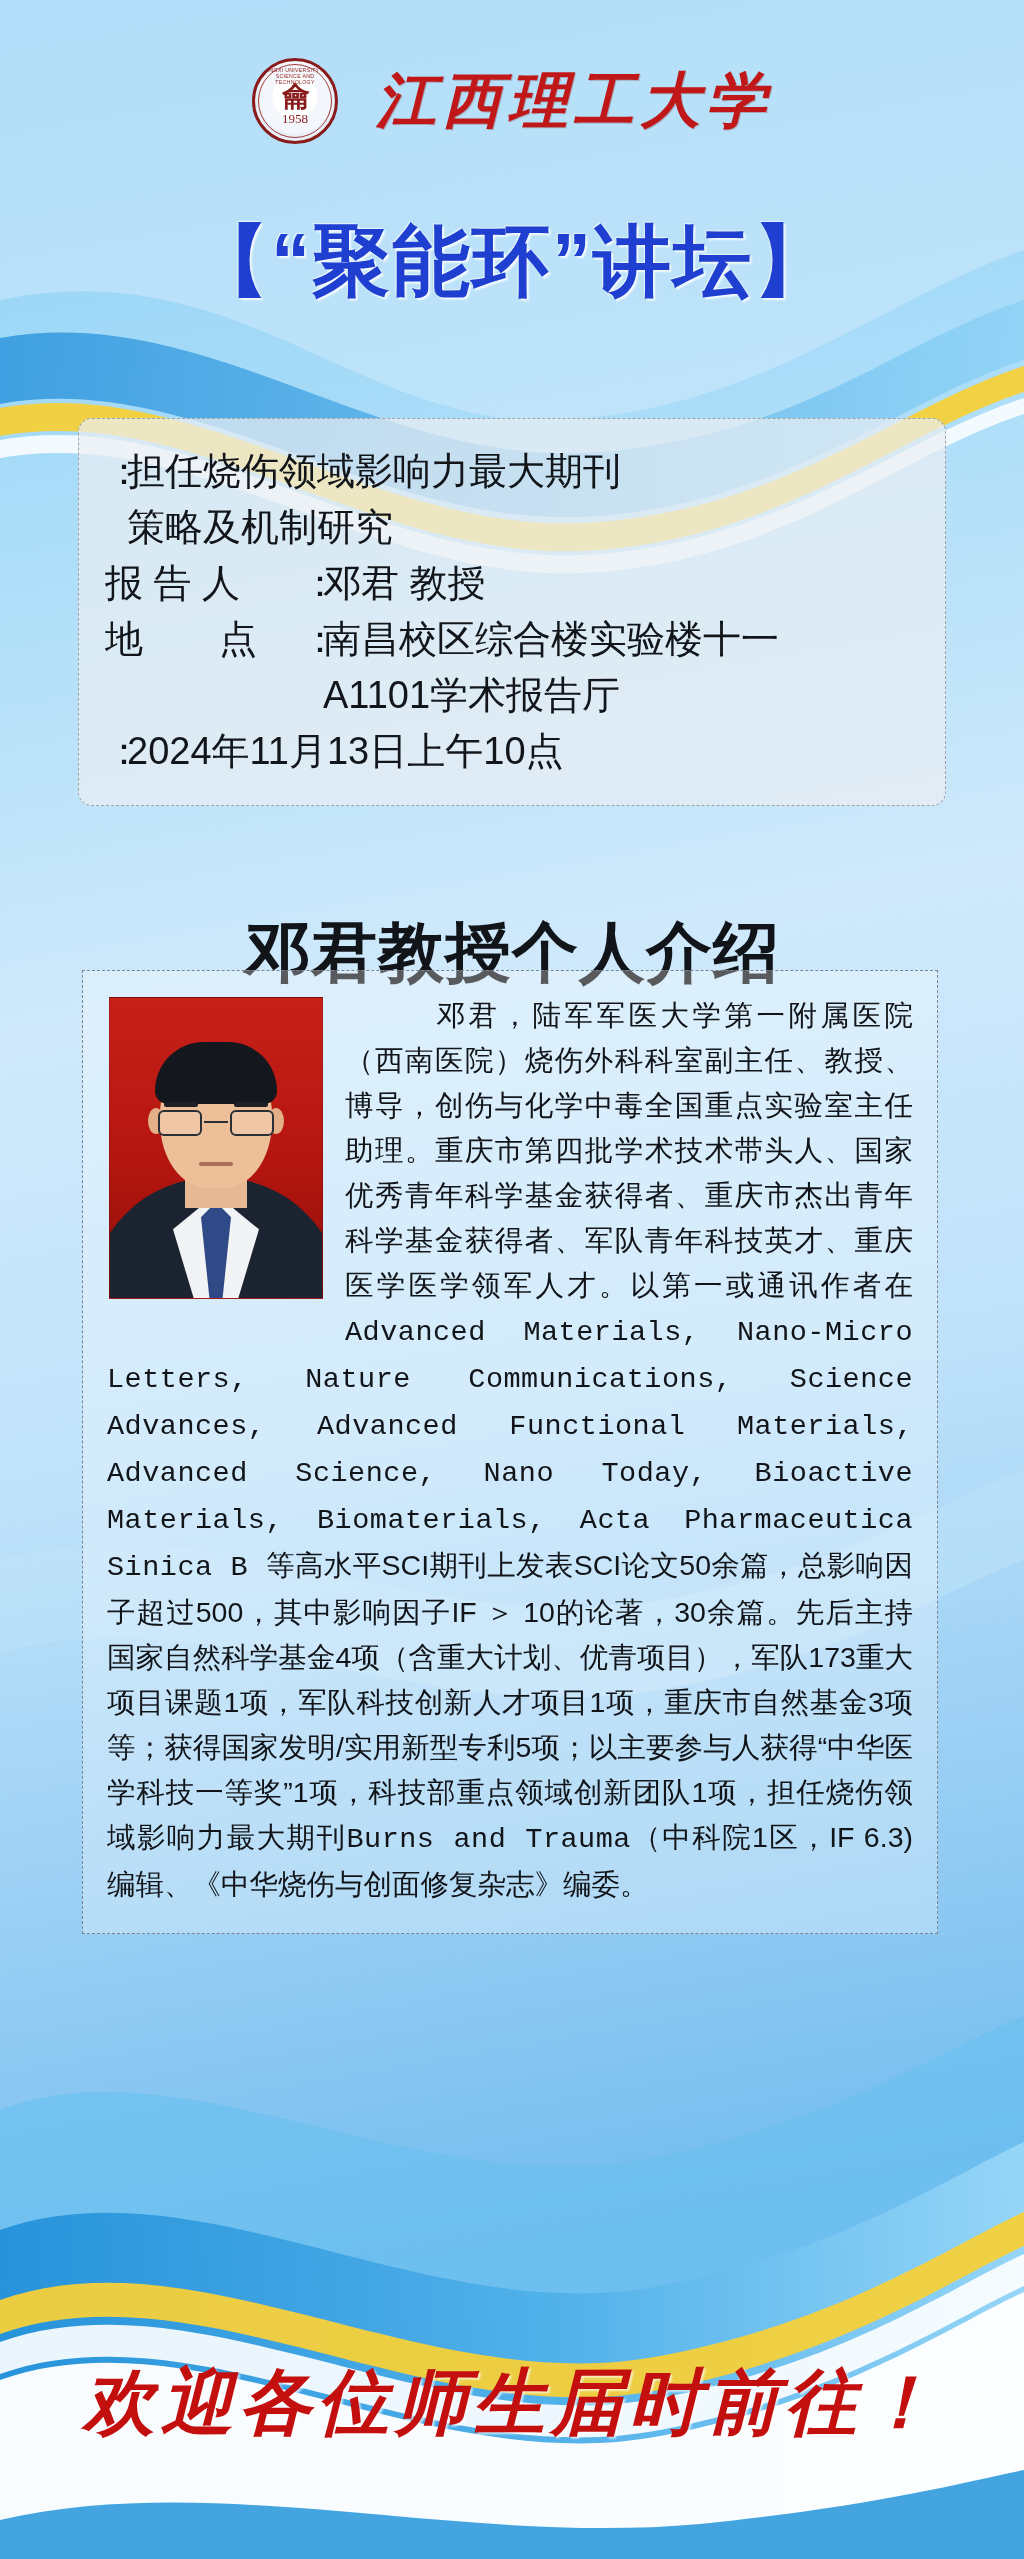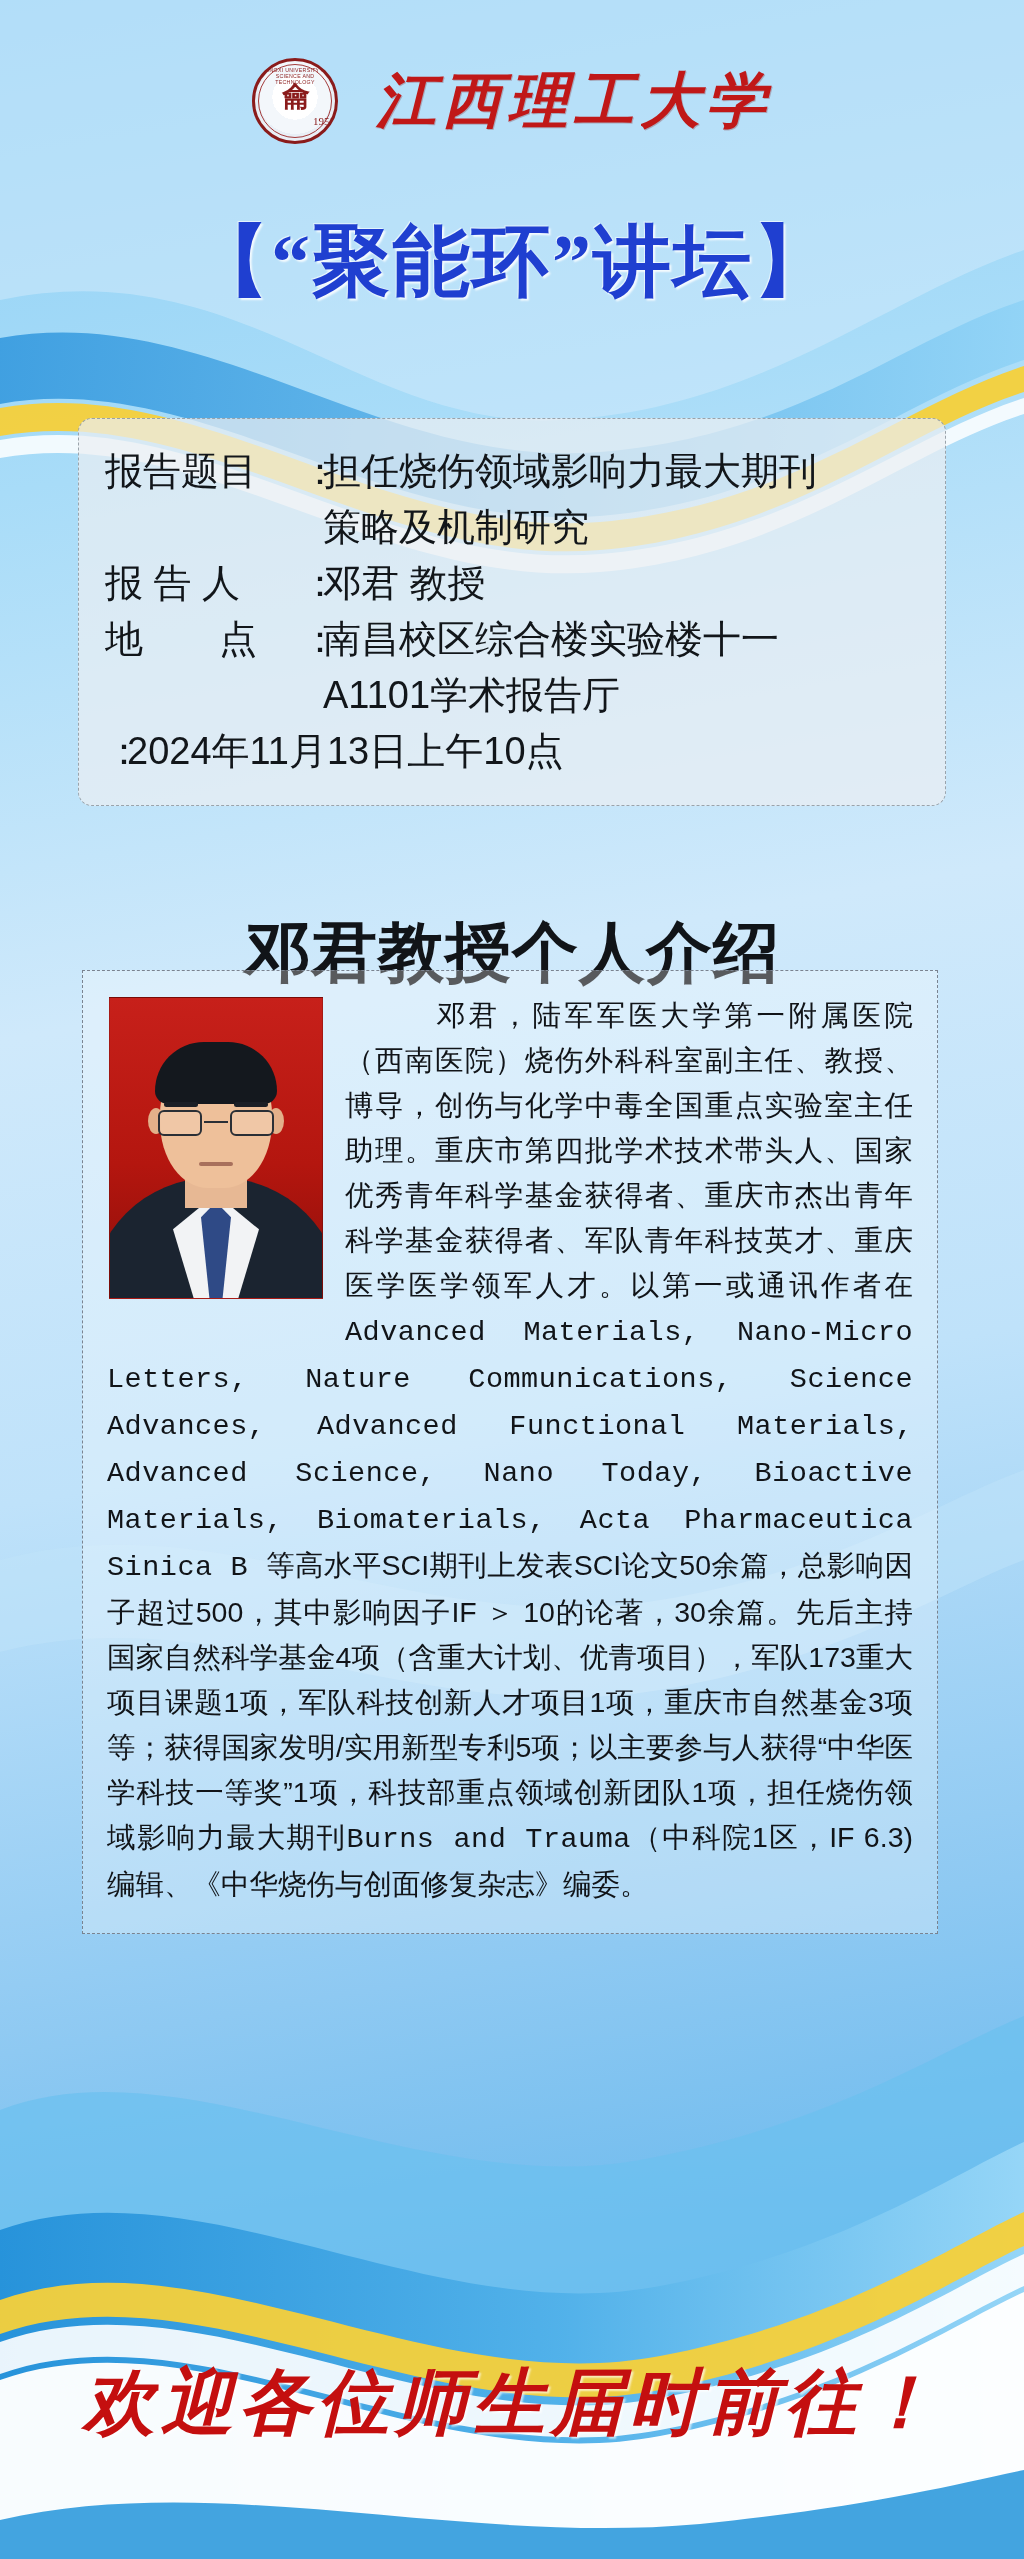--- a/index.html
+++ b/index.html
@@ -62,22 +62,22 @@
     line-height: 28px;
     color: #8a1b1b;
     font-family: "Liberation Serif", serif;
     font-weight: bold;
     letter-spacing: -2px;
   }
   .crest .crest-year {
     position: absolute;
     left: 0; right: 0;
     bottom: 14px;
-    text-align: right;
-    font-size: 11px;
+    text-align: center;
+    font-size: 13px;
     color: #8a1b1b;
     font-family: "Liberation Serif", serif;
   }
   .crest .crest-en {
     position: absolute;
     left: 0; right: 0;
     top: 6px;
     text-align: center;
     font-size: 5.5px;
     letter-spacing: 0.3px;
@@ -96,21 +96,21 @@
     white-space: nowrap;
     margin-left: 20px;
   }
   
   .main-title {
     position: absolute;
     top: 210px;
     left: 0;
     width: 1024px;
     text-align: center;
-    font-family: Liberation Serif, serif;
+    font-family: Liberation Sans, sans-serif;
     font-weight: bold;
     font-size: 78px;
     letter-spacing: 2px;
     color: #1f3fd0;
     text-shadow: 2px 2px 2px rgba(255,255,255,.85), -1px -1px 0 rgba(255,255,255,.6);
     white-space: nowrap;
   }
   
   .info-panel {
     position: absolute;
@@ -336,21 +336,20 @@
       <div class="crest-year">1958</div>
     </div>
     <div class="univ-name">江西理工大学</div>
   </div>
 
   <div class="main-title">【“聚能环”讲坛】</div>
 
   <div class="info-panel">
 
     <div class="info-line">
-      <div class="info-label">报告题目</div>
       <div class="info-colon">：</div>
       <div class="info-value">
         <span class="cont">担任烧伤领域影响力最大期刊</span>
         <span class="cont">策略及机制研究</span>
       </div>
     </div>
 
     <div class="info-line">
       <div class="info-label">报 告 人</div>
       <div class="info-colon">：</div>

